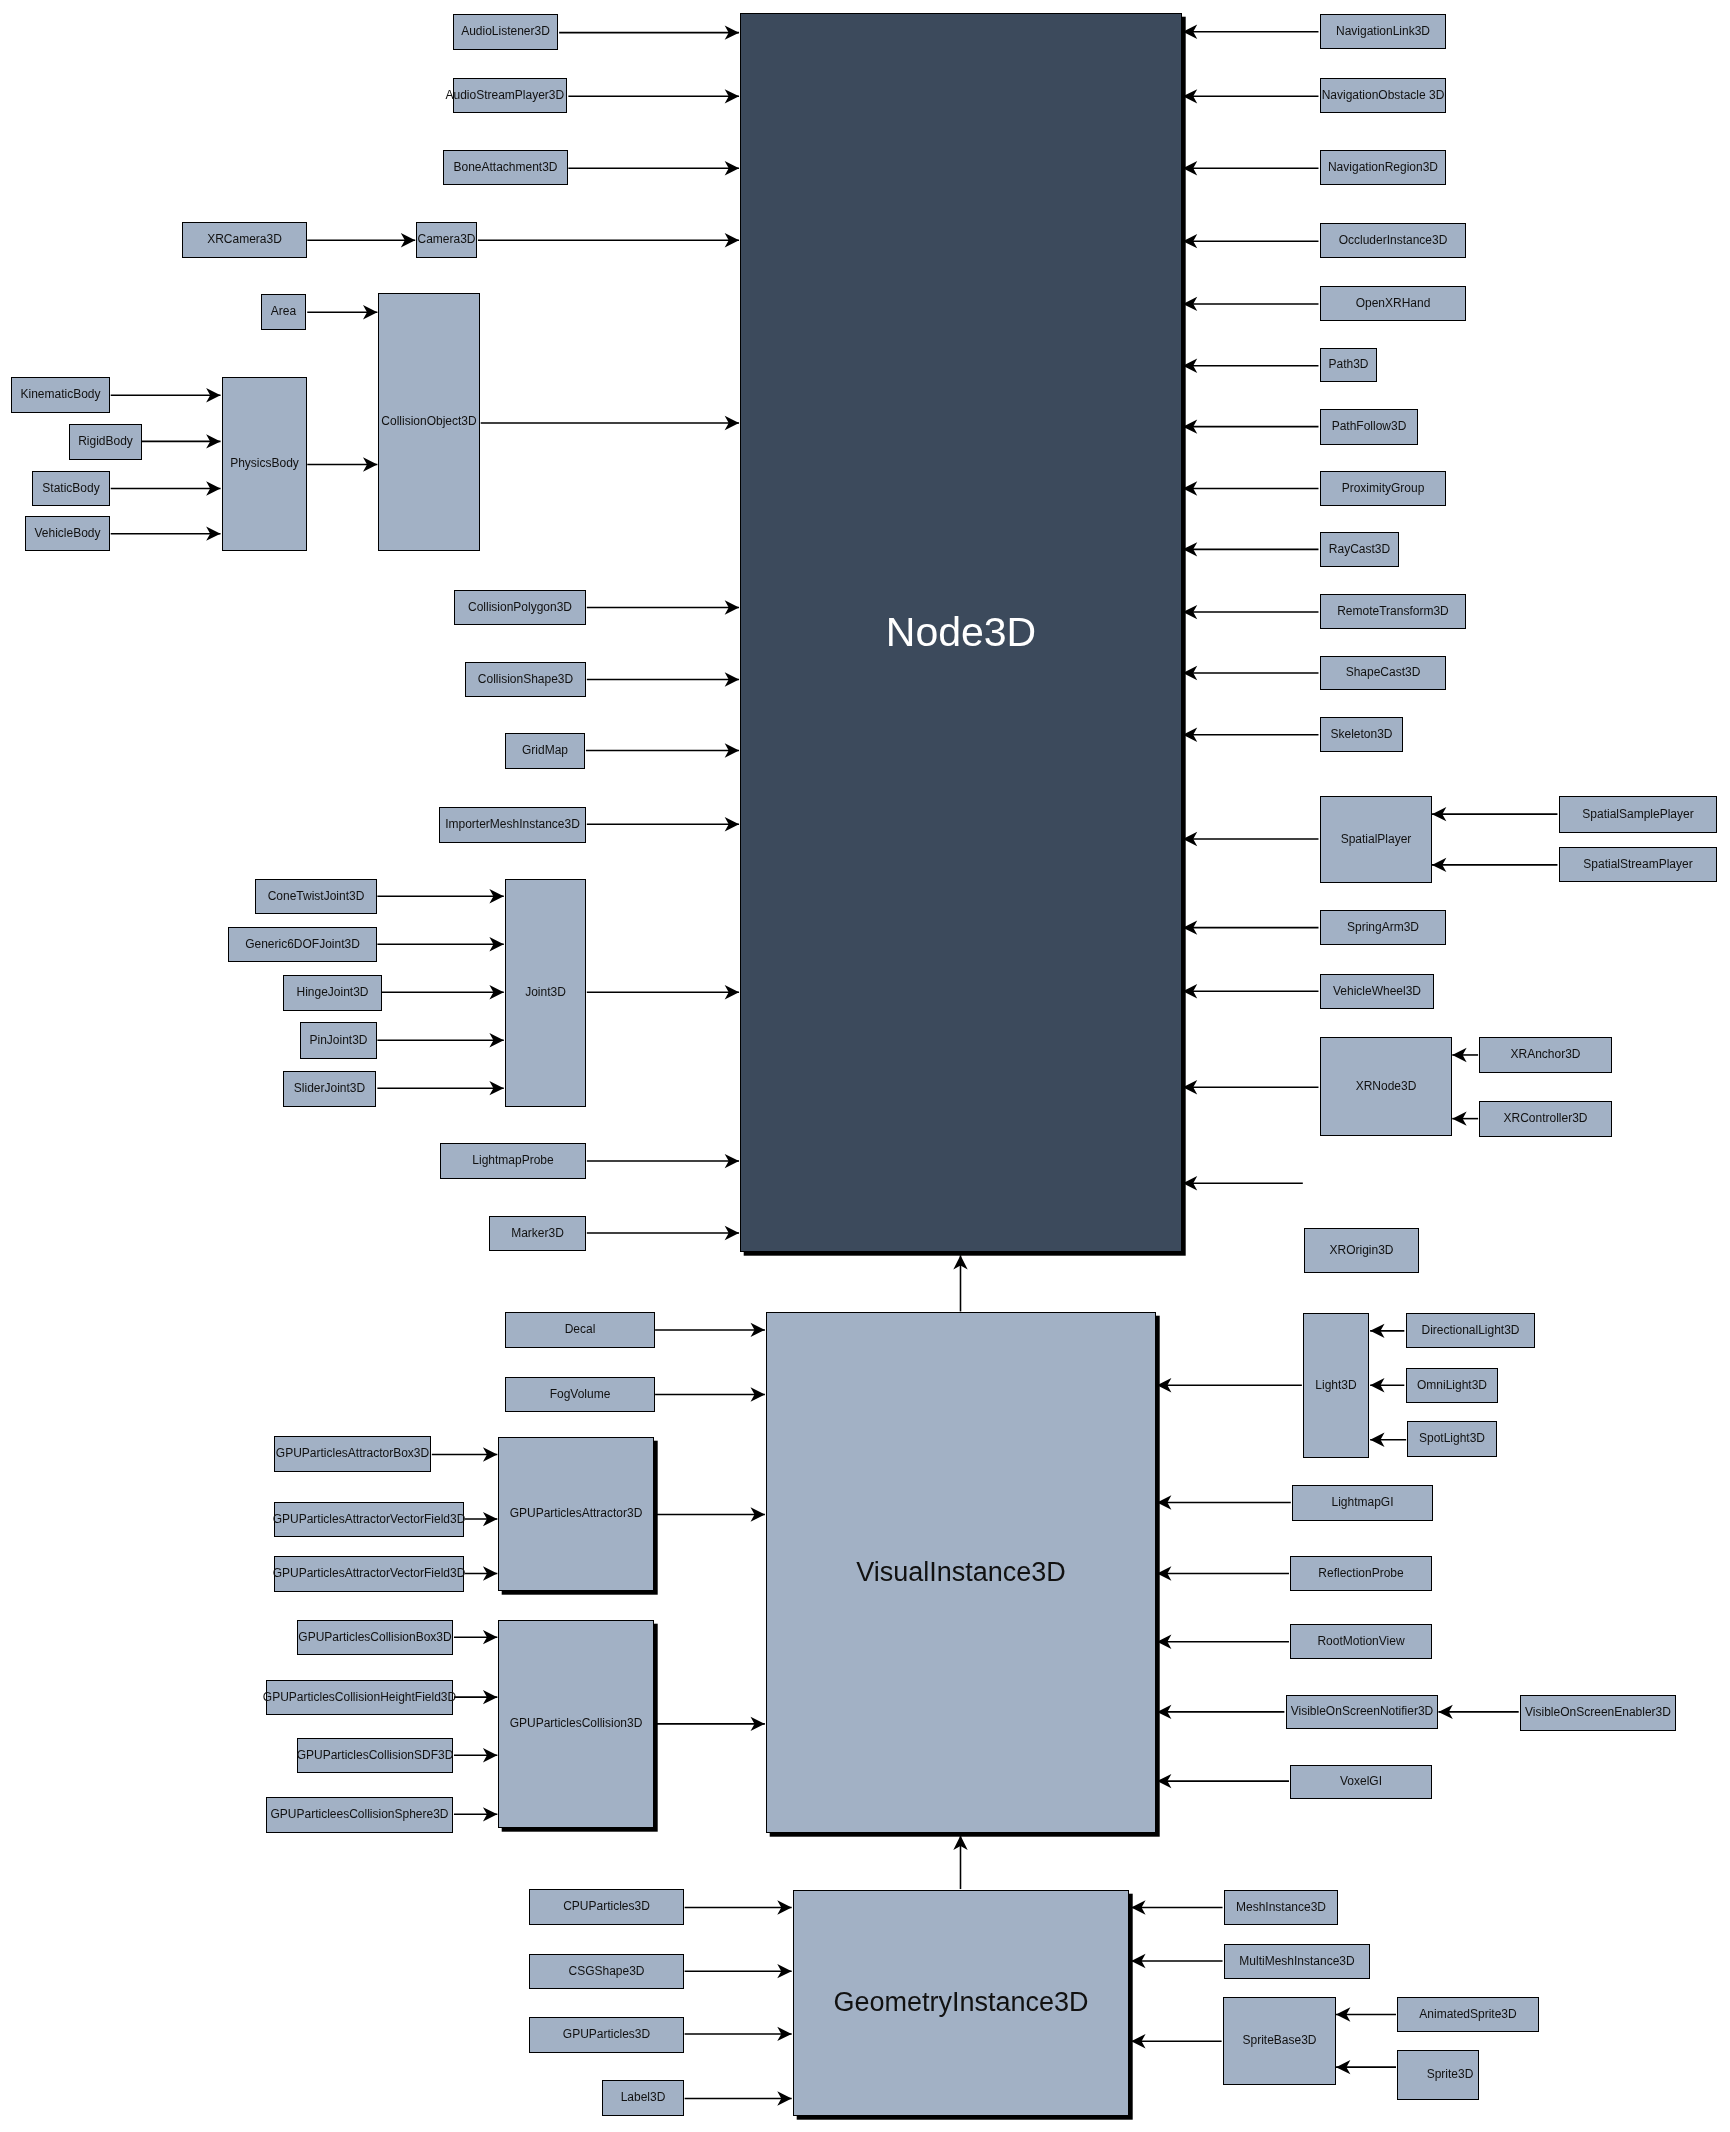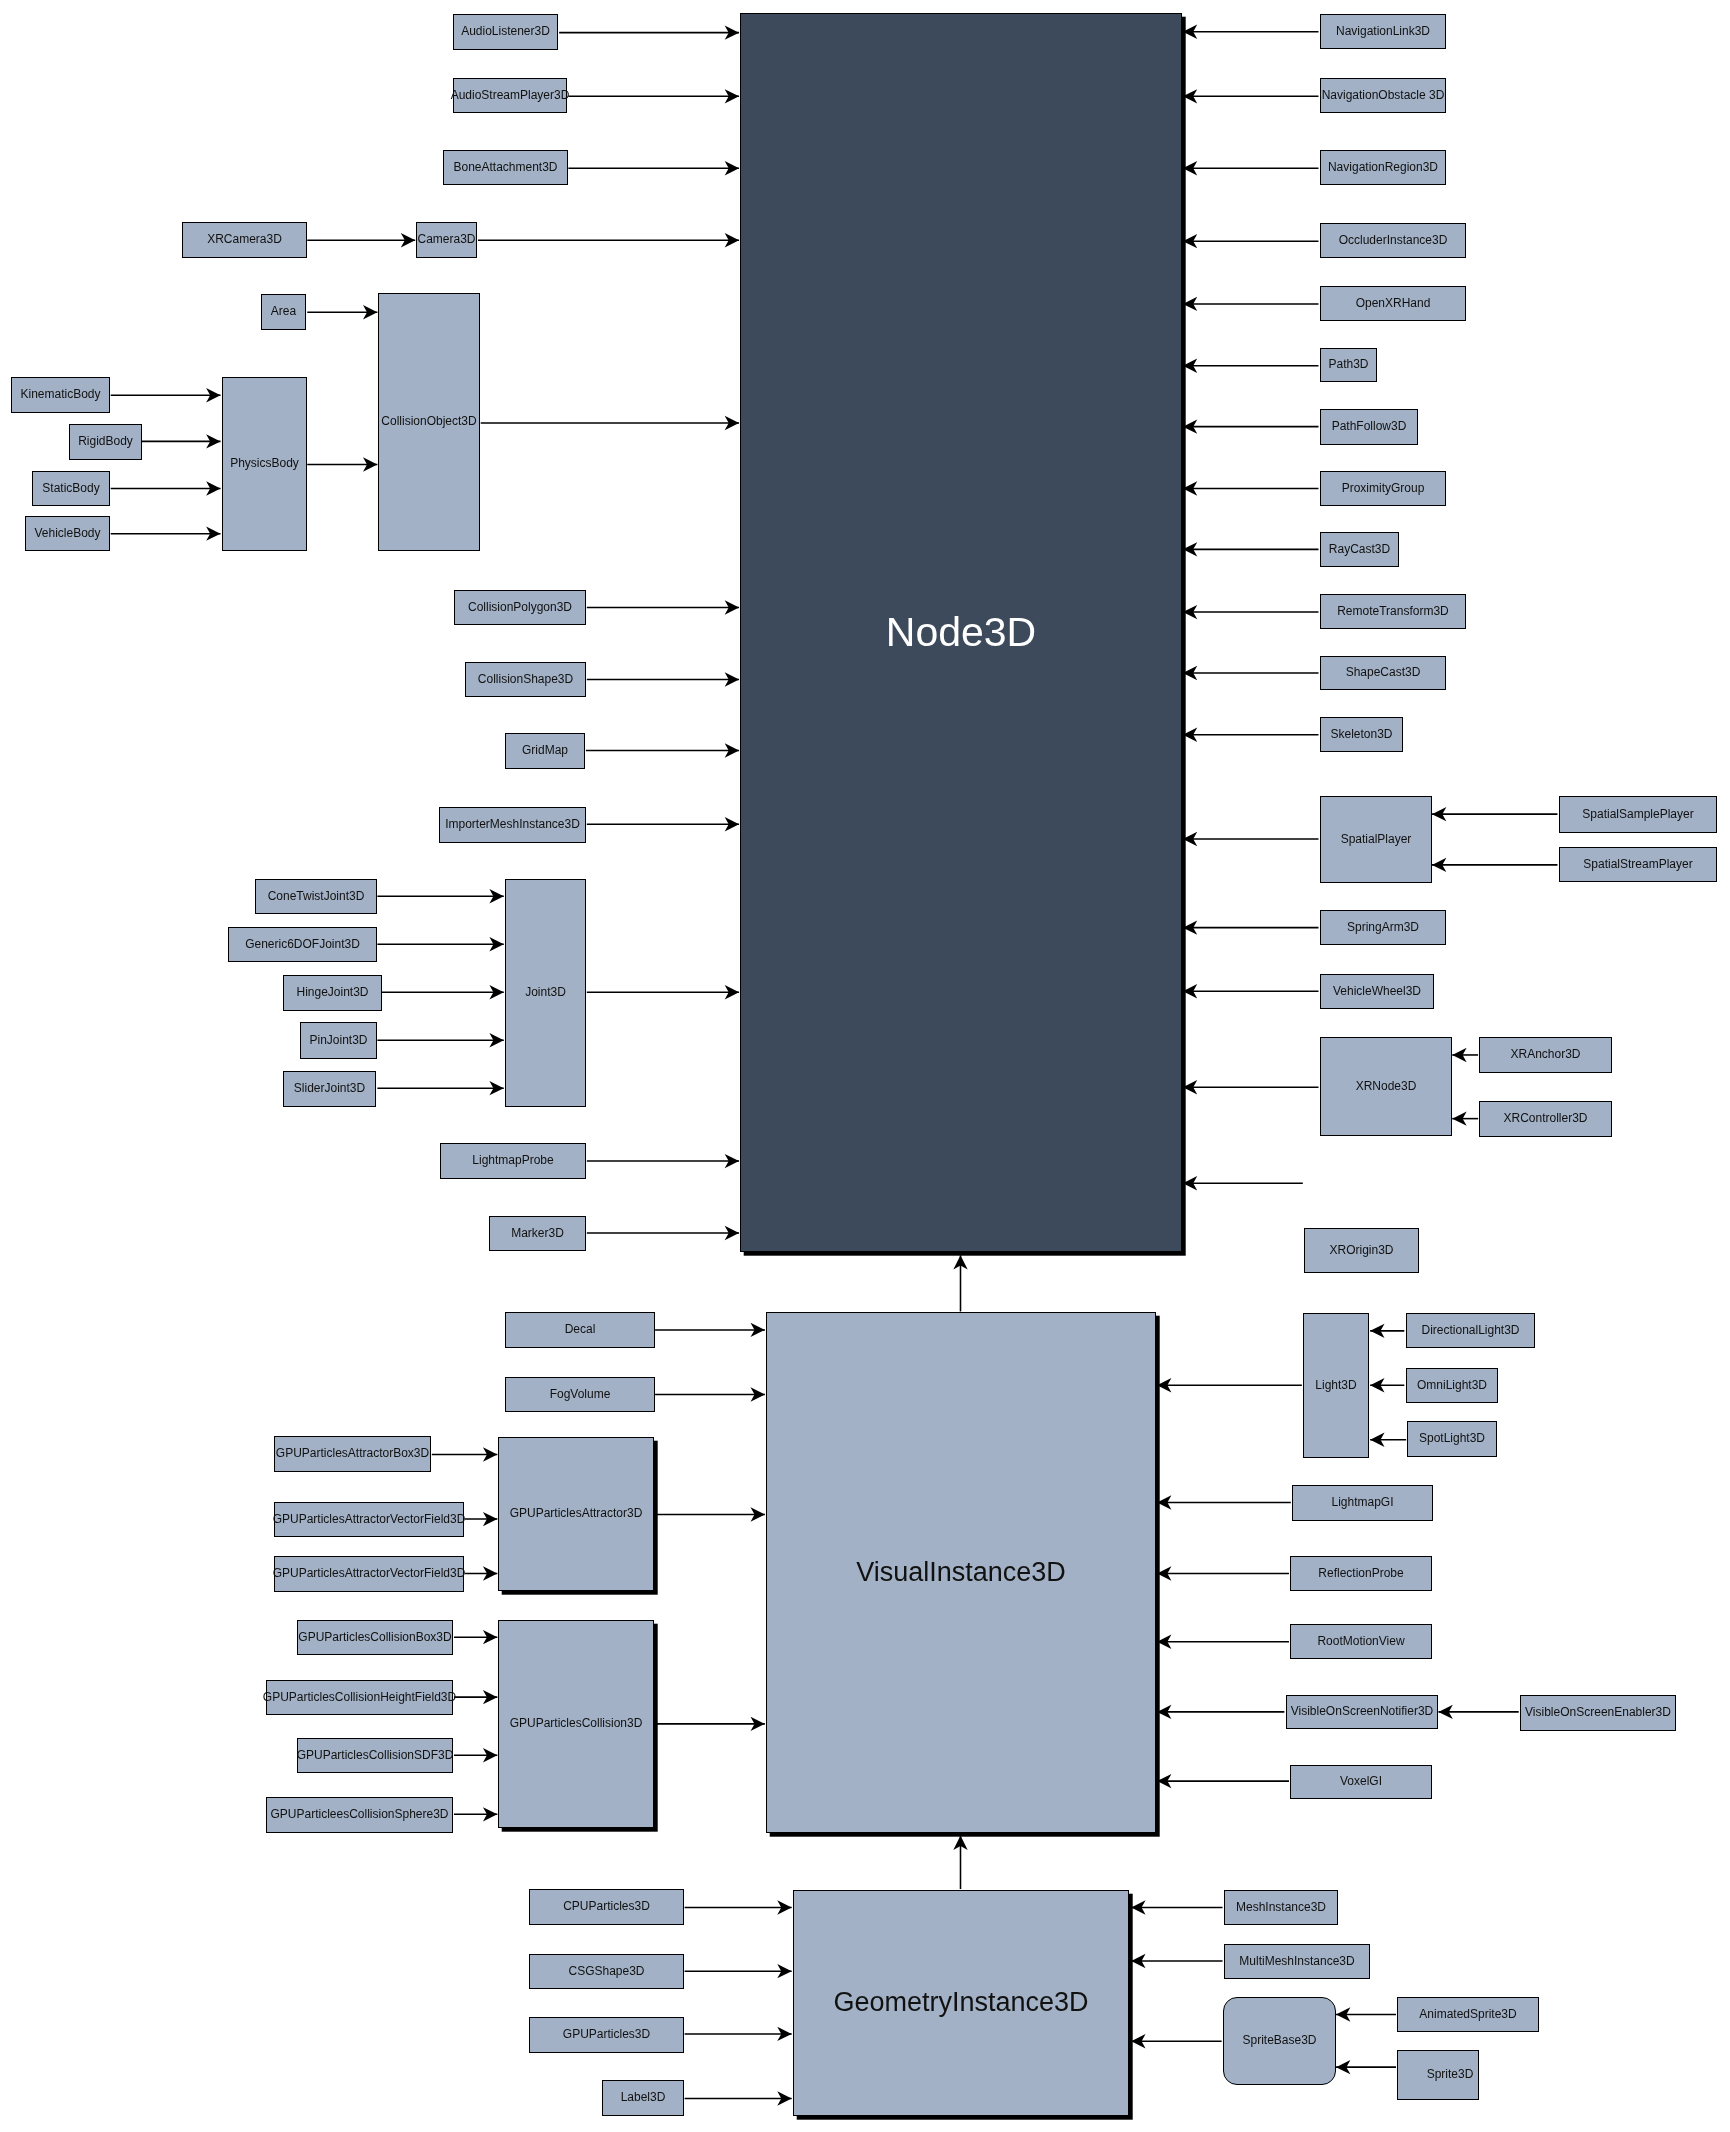--- a/index.html
+++ b/index.html
@@ -112,21 +112,21 @@
       </div>
       <div class="node title" style="left: 766px; top: 1312px; width: 390px; height: 521px;">
         <span class="lbl">VisualInstance3D</span>
       </div>
       <div class="node title" style="left: 793px; top: 1890px; width: 336px; height: 226px;">
         <span class="lbl">GeometryInstance3D</span>
       </div>
       <div class="node box" style="left: 453px; top: 14px; width: 105px; height: 36px;">
         <span class="lbl">AudioListener3D</span>
       </div>
-      <div class="node box" style="left: 453px; top: 78px; width: 114px; height: 35px;">
+      <div class="node box" style="left: 453px; top: 78px; width: 114px; height: 35px; justify-content: flex-end;">
         <span class="lbl">AudioStreamPlayer3D</span>
       </div>
       <div class="node box" style="left: 443px; top: 150px; width: 125px; height: 35px;">
         <span class="lbl">BoneAttachment3D</span>
       </div>
       <div class="node box" style="left: 182px; top: 222px; width: 125px; height: 36px;">
         <span class="lbl">XRCamera3D</span>
       </div>
       <div class="node box" style="left: 416px; top: 222px; width: 61px; height: 36px;">
         <span class="lbl">Camera3D</span>
@@ -325,21 +325,21 @@
       </div>
       <div class="node box" style="left: 602px; top: 2080px; width: 82px; height: 36px;">
         <span class="lbl">Label3D</span>
       </div>
       <div class="node box" style="left: 1224px; top: 1890px; width: 114px; height: 35px;">
         <span class="lbl">MeshInstance3D</span>
       </div>
       <div class="node box" style="left: 1224px; top: 1944px; width: 146px; height: 35px;">
         <span class="lbl">MultiMeshInstance3D</span>
       </div>
-      <div class="node box" style="left: 1223px; top: 1997px; width: 113px; height: 88px; border-radius: 14px;">
+      <div class="node box" style="left: 1223px; top: 1997px; width: 113px; height: 88px;">
         <span class="lbl">SpriteBase3D</span>
       </div>
       <div class="node box" style="left: 1397px; top: 1997px; width: 142px; height: 35px;">
         <span class="lbl">AnimatedSprite3D</span>
       </div>
       <div class="node box" style="left: 1397px; top: 2050px; width: 82px; height: 50px; padding-left: 24px;">
         <span class="lbl">Sprite3D</span>
       </div>
     </div>
 </div>

